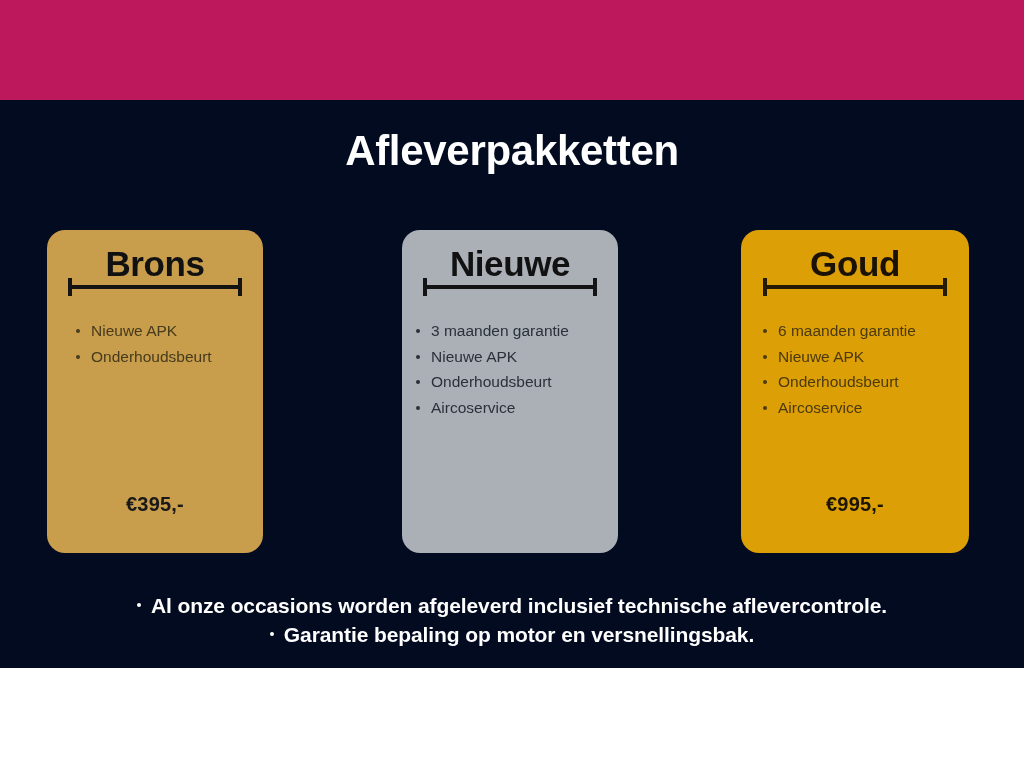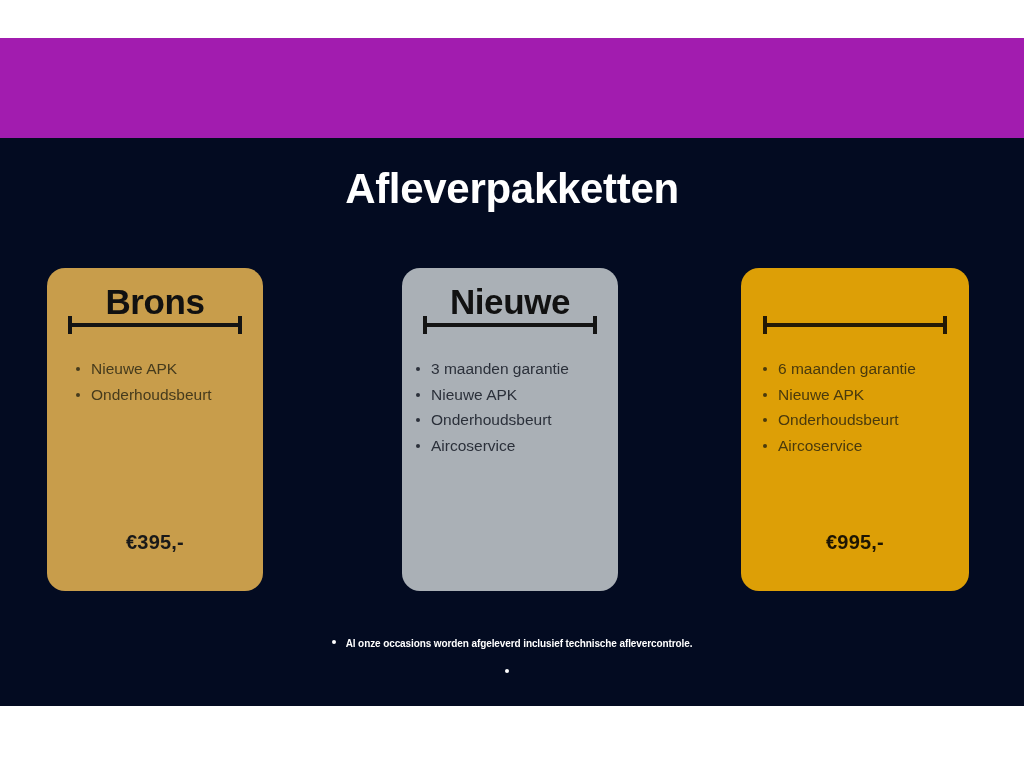--- a/index.html
+++ b/index.html
@@ -11,22 +11,21 @@
   body {
     width: 1024px;
     height: 768px;
     font-family: "Liberation Sans", sans-serif;
     overflow: hidden;
   }
   #stage {
     position: relative;
     width: 1024px;
     height: 632px;
-    background: #a21caf;
-    margin-top: 38px;
+    background: #be185d;
   }
   
   .banner {
     position: absolute;
     left: 0;
     top: 100px;
     width: 1024px;
     height: 568px;
     background: #030b21;
   }
@@ -156,21 +155,21 @@
   .notes {
     position: absolute;
     left: 0;
     top: 591px;
     width: 1024px;
     text-align: center;
   }
   .notes .note {
     display: block;
     color: #ffffff;
-    font-size: 10px;
+    font-size: 21px;
     font-weight: bold;
     line-height: 29px;
     letter-spacing: -0.1px;
   }
   .notes .note .dot {
     display: inline-block;
     width: 4px;
     height: 4px;
     border-radius: 50%;
     background: #ffffff;
@@ -214,20 +213,21 @@
       </div>
       <ul class="features">
         <li>3 maanden garantie</li>
         <li>Nieuwe APK</li>
         <li>Onderhoudsbeurt</li>
         <li>Aircoservice</li>
       </ul>
     </div>
 
     <div class="card gold">
+      <div class="card-title">Goud</div>
       <div class="divider">
         <span class="cap left"></span>
         <span class="bar"></span>
         <span class="cap right"></span>
       </div>
       <ul class="features">
         <li>6 maanden garantie</li>
         <li>Nieuwe APK</li>
         <li>Onderhoudsbeurt</li>
         <li>Aircoservice</li>
@@ -235,17 +235,17 @@
       <div class="price">€995,-</div>
     </div>
 
   </div>
 
   <div class="notes">
     <span class="note">
       <span class="dot"></span><span>Al onze occasions worden afgeleverd inclusief technische aflevercontrole.</span>
     </span>
     <span class="note">
-      <span class="dot"></span>
+      <span class="dot"></span><span>Garantie bepaling op motor en versnellingsbak.</span>
     </span>
   </div>
 
 </div>
 
 </body></html>

